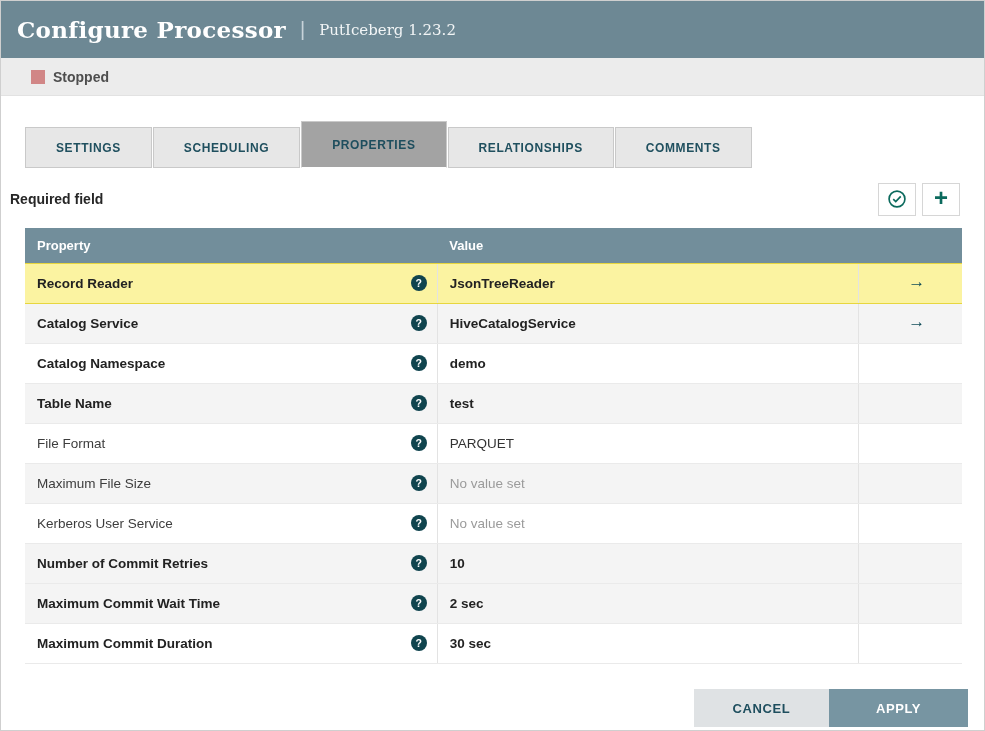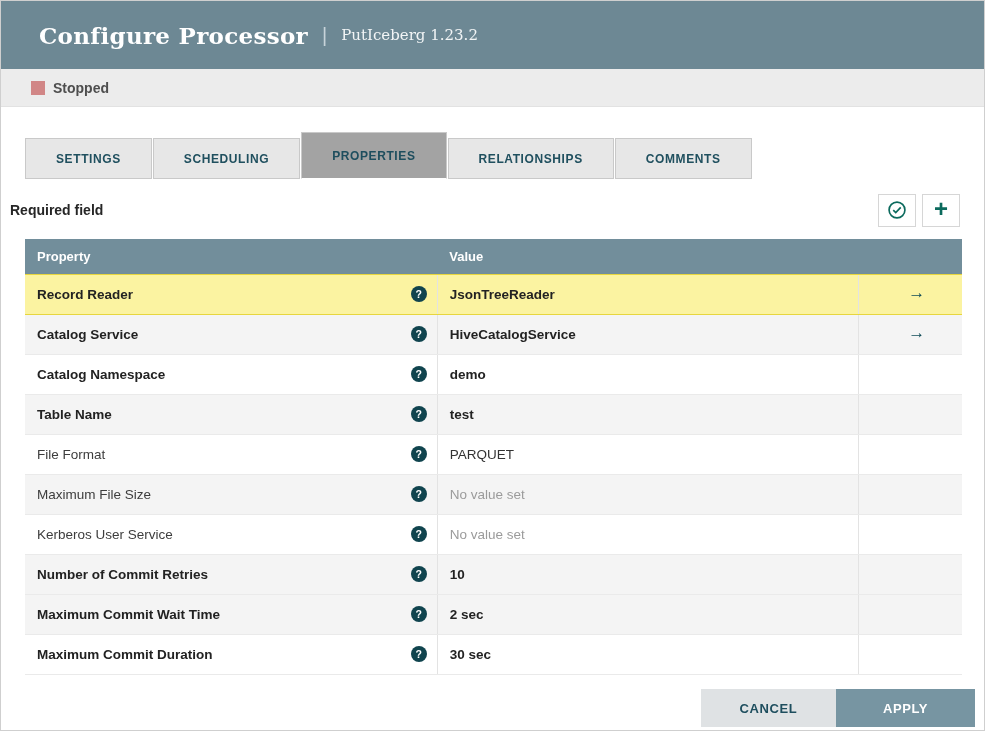--- a/index.html
+++ b/index.html
@@ -6,22 +6,22 @@
   html,body { margin:0; padding:0; background:#fff; }
   body { font-family:"Liberation Sans", sans-serif; }
 
   .dialog {
     width:985px; height:731px; background:#fff;
     border:1px solid #cfcfcf; position:relative; overflow:hidden;
   }
 
   
   .dialog-header {
-    height:68px; background:#6d8894; color:#fff;
-    display:flex; align-items:center; padding:0 38px;
+    height:57px; background:#6d8894; color:#fff;
+    display:flex; align-items:center; padding:0 16px;
   }
   .dialog-title {
     font-family:"DejaVu Serif", serif; font-weight:bold; font-size:23px;
     letter-spacing:0.3px;
   }
   .dialog-sep { margin:0 14px; font-size:20px; color:#c7d3d9; font-weight:300; }
   .dialog-subtitle { font-family:"DejaVu Serif", serif; font-size:15px; color:#f2f5f6; }
 
   
   .status-bar {
@@ -96,21 +96,21 @@
     flex:0 0 auto; cursor:pointer;
   }
   .arrow-cell { text-align:center; padding:0; }
   .go-to {
     color:#0f4b57; font-size:17px; font-weight:bold; cursor:pointer;
     display:inline-block; transform:translateY(-1px);
   }
 
   
   .footer-buttons {
-    position:absolute; right:9px; bottom:3px; display:flex;
+    position:absolute; right:16px; bottom:3px; display:flex;
   }
   .btn {
     height:38px; display:flex; align-items:center; justify-content:center;
     font-size:13px; font-weight:bold; letter-spacing:0.6px; cursor:pointer;
     border:none;
   }
   .btn-cancel { width:135px; background:#dfe2e4; color:#1e4e5e; }
   .btn-apply { width:139px; background:#7795a2; color:#fff; }
 </style>
 </head>

